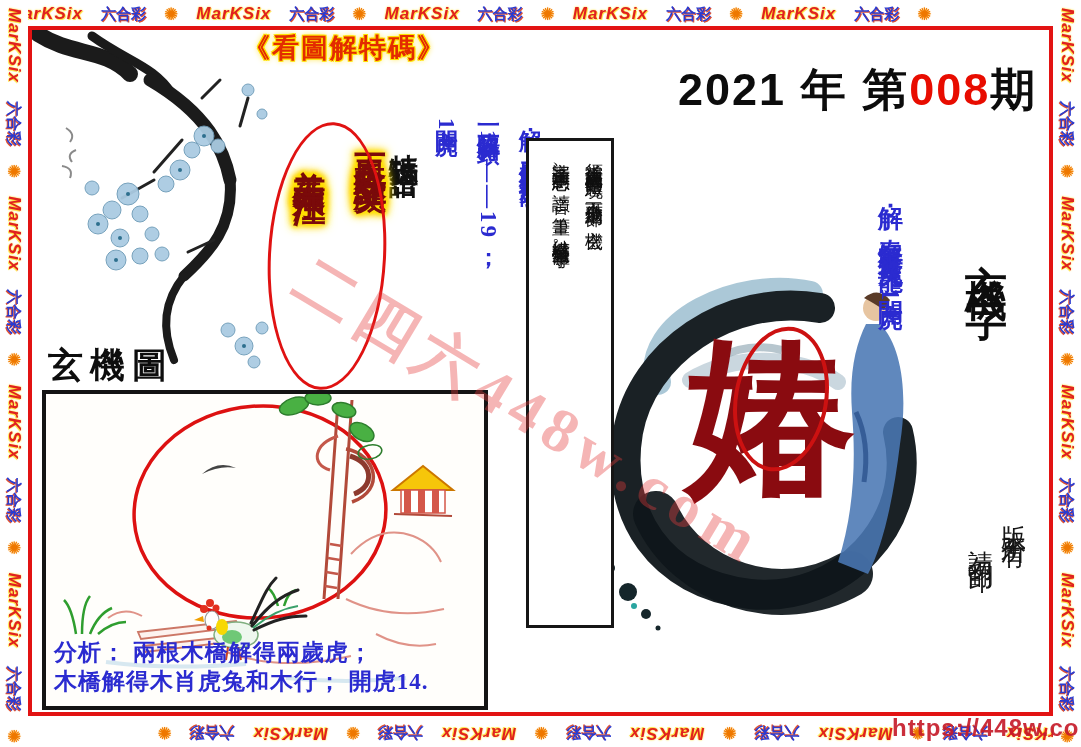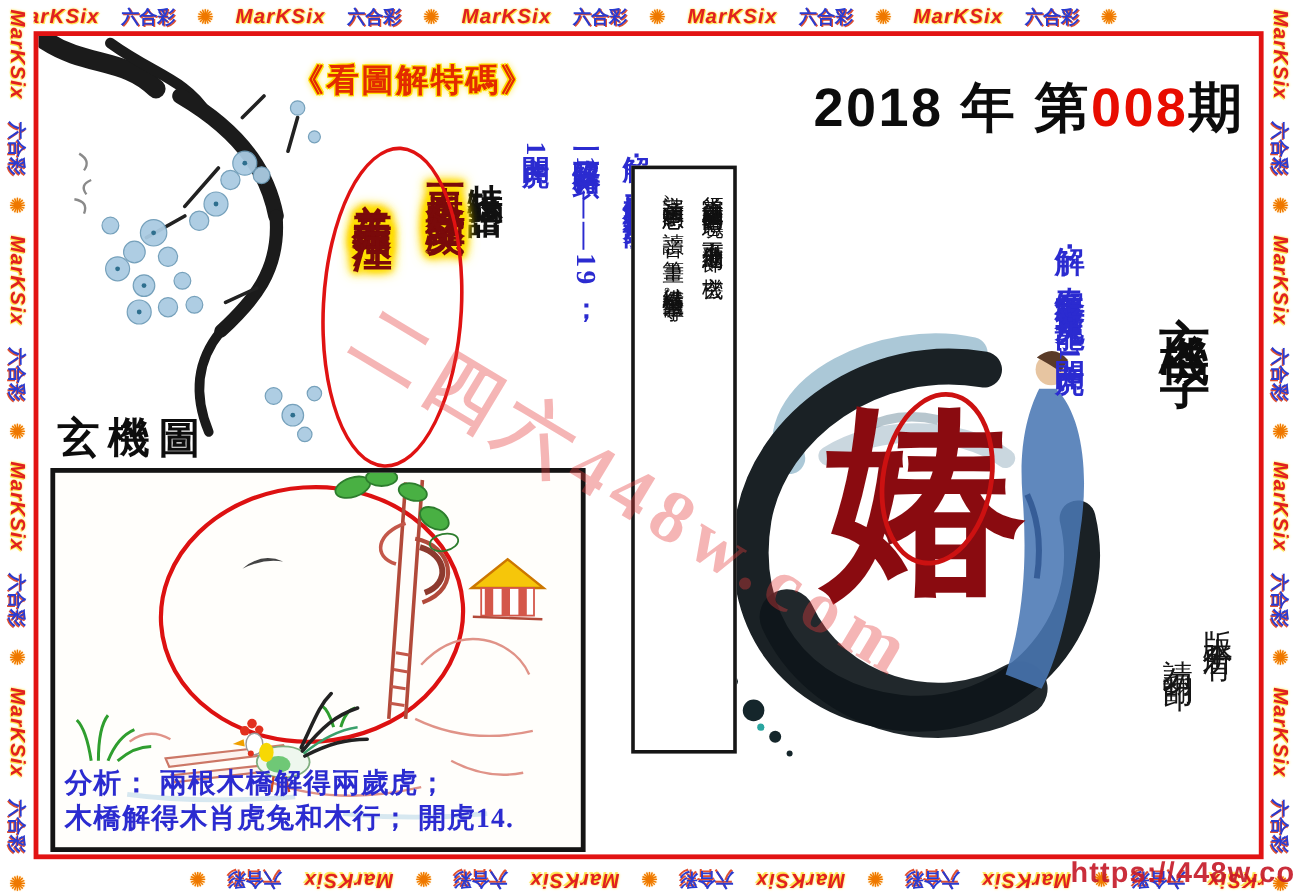--- a/index.html
+++ b/index.html
@@ -163,23 +163,23 @@
       <circle cx="172" cy="108" r="2"></circle>
         <circle cx="148" cy="142" r="2"></circle>
         <circle cx="96" cy="166" r="2"></circle>
       <circle cx="66" cy="196" r="2"></circle>
         <circle cx="88" cy="210" r="2"></circle>
         <circle cx="84" cy="232" r="2"></circle>
         <circle cx="212" cy="318" r="2"></circle>
     </g>
   </svg>
 
-  <div class="abs badge serif" style="left:243px;top:30px;margin-top:19px;">《看圖解特碼》</div>
+  <div class="abs badge serif" style="left:243px;top:30px;">《看圖解特碼》</div>
   <div class="abs issue">
-    <span>2018</span>
+    <span>2021</span>
     <span>年</span>
     <span>第</span><span class="no">008</span><span>期</span>
   </div>
 
   <div class="abs vtext secret-label serif">特碼密語：</div>
   <div class="abs vtext poem serif">
     <div class="c1">春風一吹紅顏笑</div>
     <div class="c2">美若天仙水汪汪</div>
   </div>
   <div class="abs poem-ring"></div>

